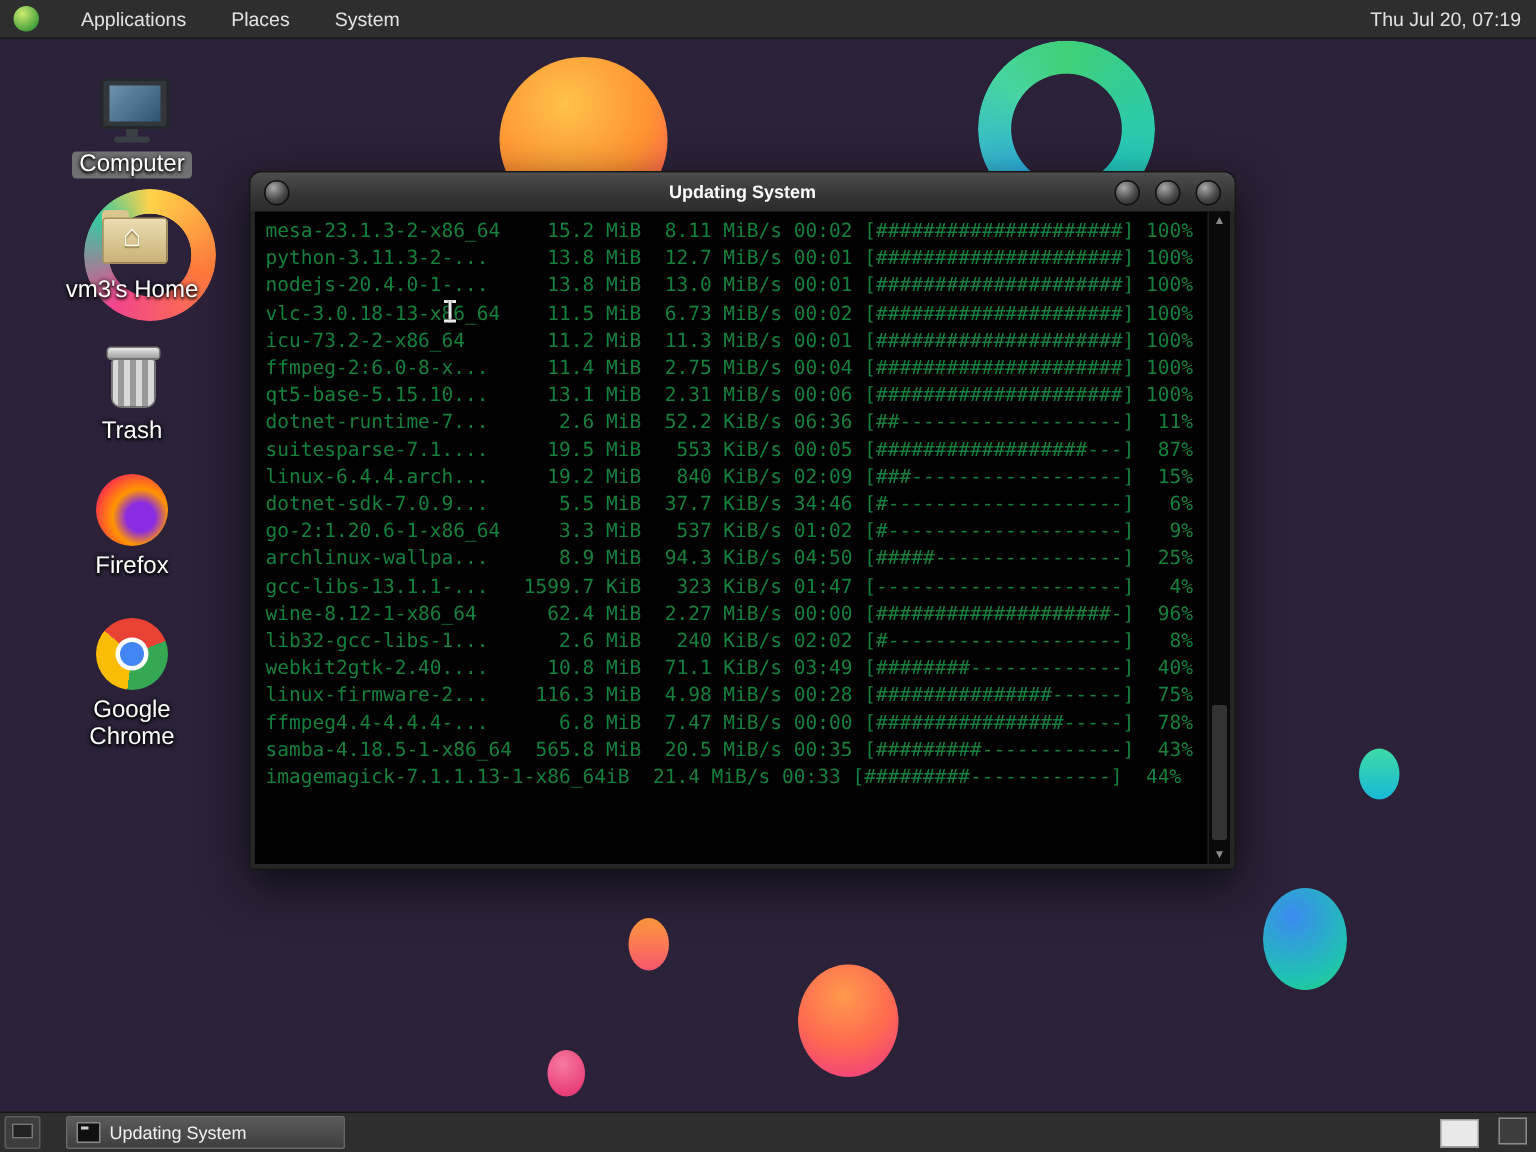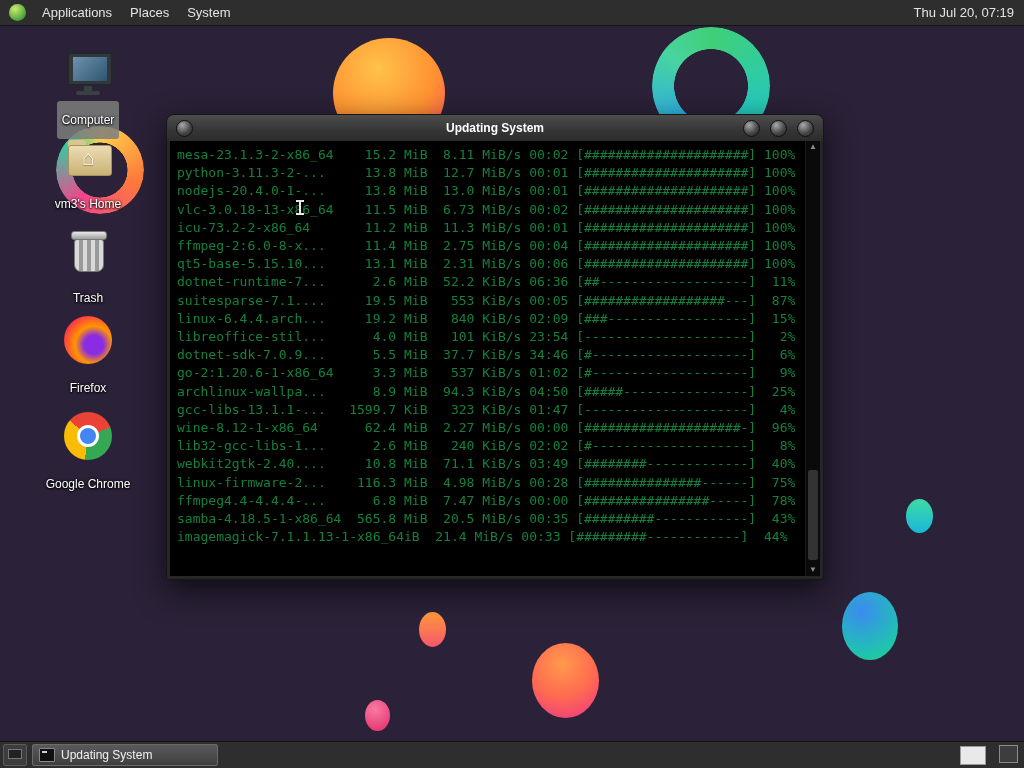--- a/index.html
+++ b/index.html
@@ -26,32 +26,32 @@
     background:radial-gradient(circle at 45% 28%,#ff9a4d,#ff6a50 50%,#ef3f7e 90%);}
   #blob-pink-sm{left:365px;top:700px;width:25px;height:31px;
     background:radial-gradient(circle at 40% 30%,#f87aa0,#e83e78 75%);}
   #blob-teal-sm{left:906px;top:499px;width:27px;height:34px;
     background:linear-gradient(180deg,#3fd9a5,#18b9d8);}
   #blob-blue{left:842px;top:592px;width:56px;height:68px;
     background:radial-gradient(circle at 35% 28%,#3b8bf0,#1fc3b0 70%,#25d17a 100%);}
 
   
   .panel{position:absolute;left:0;right:0;background:#2e2e2e;color:#e3e3e3;
-    display:flex;align-items:center;z-index:20;font-size:13px;}
+    display:flex;align-items:center;z-index:20;font-size:13px;gap:12px;}
   #panel-top{top:0;height:25px;border-bottom:1px solid #151515;}
   .menu-logo{width:17px;height:17px;border-radius:50%;margin:0 7px 0 9px;
     background:radial-gradient(circle at 35% 30%,#cdeb6e,#4aa33f 70%,#2d7a2d);}
   .menu-item{padding:0 9px;height:100%;display:flex;align-items:center;cursor:default;}
   #clock{margin-left:auto;padding:0 10px;}
 
   
   .dicon{position:absolute;width:100px;text-align:center;z-index:5;left:38px;}
   .dicon .glyph{width:48px;height:48px;margin:0 auto;position:relative;}
-  .dicon .label{display:inline-block;margin-top:5px;color:#fff;font-size:12px;
-    text-shadow:0 1px 2px #000,0 0 3px #000;padding:12px 5px;border-radius:3px;}
+  .dicon .label{display:inline-block;margin-top:5px;color:#fff;font-size:16px;
+    text-shadow:0 1px 2px #000,0 0 3px #000;padding:0 5px;border-radius:3px;}
   .dicon .label.selected{background:rgba(125,125,125,.85);}
   
   .g-monitor .screen{position:absolute;left:3px;top:4px;width:42px;height:30px;border-radius:3px;
     background:#32373c;border:2px solid #23272b;}
   .g-monitor .screen::after{content:"";position:absolute;left:4px;top:3px;right:4px;bottom:3px;
     background:linear-gradient(135deg,#6e92ad,#2e5570);}
   .g-monitor .stand{position:absolute;left:20px;top:38px;width:8px;height:6px;background:#3a3f44;}
   .g-monitor .base{position:absolute;left:12px;top:43px;width:24px;height:4px;background:#3a3f44;border-radius:2px;}
   
   .g-folder .tab{position:absolute;left:4px;top:8px;width:18px;height:8px;border-radius:3px 3px 0 0;
@@ -194,21 +194,20 @@
         <div class="tline">mesa-23.1.3-2-x86_64    15.2 MiB  8.11 MiB/s 00:02 [#####################] 100%</div>
         <div class="tline">python-3.11.3-2-...     13.8 MiB  12.7 MiB/s 00:01 [#####################] 100%</div>
         <div class="tline">nodejs-20.4.0-1-...     13.8 MiB  13.0 MiB/s 00:01 [#####################] 100%</div>
         <div class="tline">vlc-3.0.18-13-x86_64    11.5 MiB  6.73 MiB/s 00:02 [#####################] 100%</div>
         <div class="tline">icu-73.2-2-x86_64       11.2 MiB  11.3 MiB/s 00:01 [#####################] 100%</div>
         <div class="tline">ffmpeg-2:6.0-8-x...     11.4 MiB  2.75 MiB/s 00:04 [#####################] 100%</div>
         <div class="tline">qt5-base-5.15.10...     13.1 MiB  2.31 MiB/s 00:06 [#####################] 100%</div>
         <div class="tline">dotnet-runtime-7...      2.6 MiB  52.2 KiB/s 06:36 [##-------------------]  11%</div>
         <div class="tline">suitesparse-7.1....     19.5 MiB   553 KiB/s 00:05 [##################---]  87%</div>
         <div class="tline">linux-6.4.4.arch...     19.2 MiB   840 KiB/s 02:09 [###------------------]  15%</div>
-        <div class="tline">libreoffice-stil...      4.0 MiB   101 KiB/s 23:54 [---------------------]   2%</div>
         <div class="tline">dotnet-sdk-7.0.9...      5.5 MiB  37.7 KiB/s 34:46 [#--------------------]   6%</div>
         <div class="tline">go-2:1.20.6-1-x86_64     3.3 MiB   537 KiB/s 01:02 [#--------------------]   9%</div>
         <div class="tline">archlinux-wallpa...      8.9 MiB  94.3 KiB/s 04:50 [#####----------------]  25%</div>
         <div class="tline">gcc-libs-13.1.1-...   1599.7 KiB   323 KiB/s 01:47 [---------------------]   4%</div>
         <div class="tline">wine-8.12-1-x86_64      62.4 MiB  2.27 MiB/s 00:00 [####################-]  96%</div>
         <div class="tline">lib32-gcc-libs-1...      2.6 MiB   240 KiB/s 02:02 [#--------------------]   8%</div>
         <div class="tline">webkit2gtk-2.40....     10.8 MiB  71.1 KiB/s 03:49 [########-------------]  40%</div>
         <div class="tline">linux-firmware-2...    116.3 MiB  4.98 MiB/s 00:28 [###############------]  75%</div>
         <div class="tline">ffmpeg4.4-4.4.4-...      6.8 MiB  7.47 MiB/s 00:00 [################-----]  78%</div>
         <div class="tline">samba-4.18.5-1-x86_64  565.8 MiB  20.5 MiB/s 00:35 [#########------------]  43%</div>

